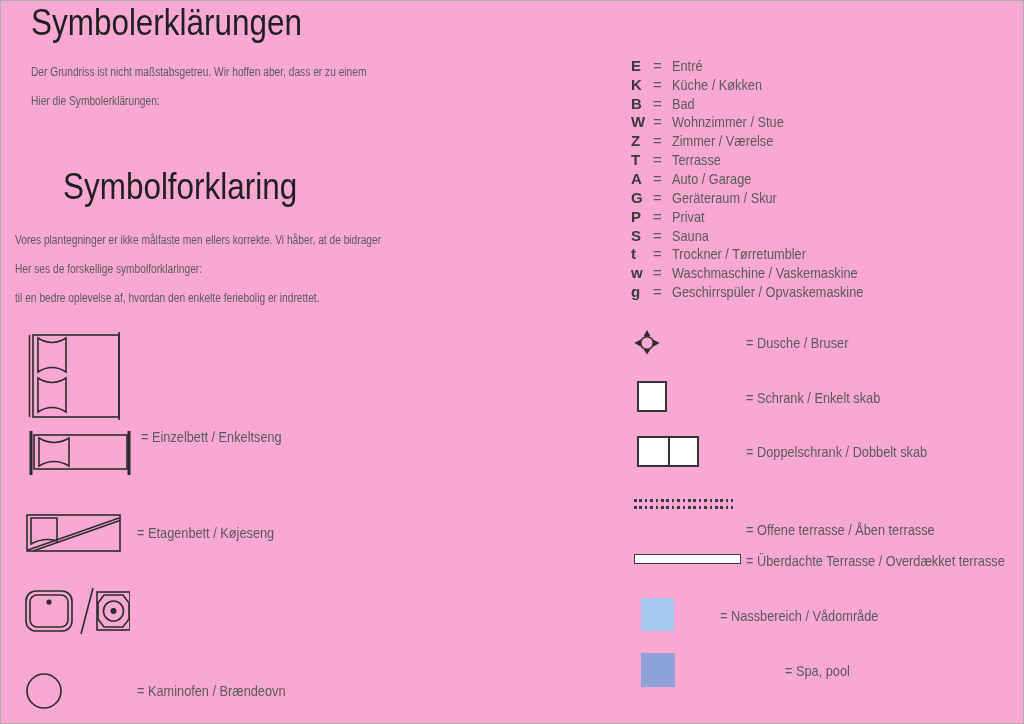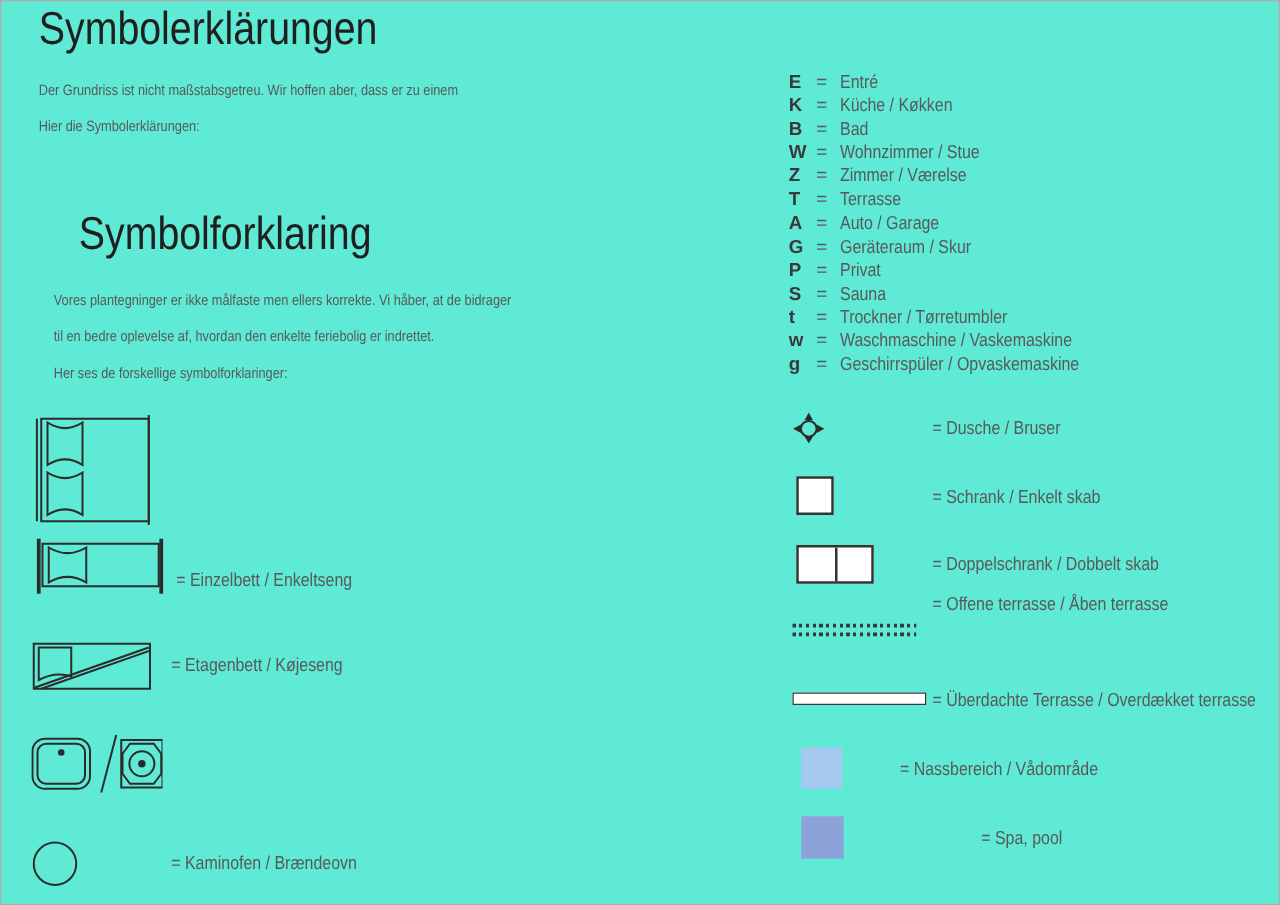--- a/index.html
+++ b/index.html
@@ -1,17 +1,17 @@
 <!DOCTYPE html>
 <html><head>
 <meta charset="utf-8">
 <style>
   html,body{margin:0;padding:0;background:#fff;}
   .page{
-    position:relative;width:1024px;height:724px;background:#5eead4;
+    position:relative;width:1024px;height:724px;background:#f9a8d4;
     border:1px solid #adadad;box-sizing:border-box;overflow:hidden;
     font-family:"Liberation Sans",sans-serif;color:#2b2b2b;text-decoration:underline;
   }
   .abs{position:absolute;}
   .cond{display:inline-block;transform:scaleX(.85);transform-origin:0 50%;white-space:nowrap;}
   .h-title{position:absolute;margin:0;font-size:37px;font-weight:normal;color:#1f1f1f;line-height:46px;}
   .para{position:absolute;font-size:12px;line-height:29px;color:#58595b;}
   .para div{white-space:nowrap;}
   
   .legend{position:absolute;left:630px;top:55px;}
@@ -42,24 +42,24 @@
 
 <div class="page">
 
   <h1 class="h-title" style="left:30px;top:-1px;"><span class="cond">Symbolerklärungen</span></h1>
   <div class="para" style="left:30px;top:57px;">
     <div><span class="cond">Der Grundriss ist nicht maßstabsgetreu. Wir hoffen aber, dass er zu einem</span></div>
     <div><span class="cond">Hier die Symbolerklärungen:</span></div>
   </div>
 
   <h1 class="h-title" style="left:30px;top:163px;margin-left:32px;"><span class="cond">Symbolforklaring</span></h1>
-  <div class="para" style="left:42px;top:225px;">
+  <div class="para" style="left:14px;top:225px;">
     <div><span class="cond">Vores plantegninger er ikke målfaste men ellers korrekte. Vi håber, at de bidrager</span></div>
+    <div><span class="cond">Her ses de forskellige symbolforklaringer:</span></div>
     <div><span class="cond">til en bedre oplevelse af, hvordan den enkelte feriebolig er indrettet.</span></div>
-    <div><span class="cond">Her ses de forskellige symbolforklaringer:</span></div>
   </div>
 
   <div class="legend">
     <div class="lrow">
         <span class="ltr">E</span>
         <span class="leq">=</span>
         <span class="llab cond">Entré</span>
       </div>
     <div class="lrow">
         <span class="ltr">K</span>
@@ -130,21 +130,21 @@
     <path d="M12,6 Q26,15 40,6 L40,40 Q26,31 12,40 Z"></path>
     <path d="M12,46 Q26,55 40,46 L40,80 Q26,71 12,80 Z"></path>
   </svg>
 
   <svg class="abs ic" style="left:24px;top:429px;" width="110" height="46" viewBox="0 0 110 46">
     <line class="thick" x1="6" y1="1" x2="6" y2="45"></line>
     <rect x="9" y="5" width="93" height="34"></rect>
     <line class="thick" x1="104" y1="1" x2="104" y2="45"></line>
     <path d="M14,8 Q29,17 44,8 L44,36 Q29,27 14,36 Z"></path>
   </svg>
-  <div class="slab" style="left:140px;top:455px;"><span class="cond">= Einzelbett / Enkeltseng</span></div>
+  <div class="slab" style="left:140px;top:427px;"><span class="cond">= Einzelbett / Enkeltseng</span></div>
 
   <svg class="abs ic" style="left:24px;top:510px;" width="100" height="44" viewBox="0 0 100 44">
     <rect x="2" y="4" width="93" height="36"></rect>
     <path d="M6,7 L32,7 L32,30 Q19,26 6,33 Z"></path>
     <line x1="3" y1="39" x2="94" y2="7"></line>
     <line x1="8" y1="40" x2="95" y2="9.5"></line>
   </svg>
   <div class="slab" style="left:136px;top:523px;"><span class="cond">= Etagenbett / Køjeseng</span></div>
 
   <svg class="abs ic" style="left:24px;top:583px;" width="105" height="54" viewBox="0 0 105 54">
@@ -177,21 +177,21 @@
 
   <div class="cab" style="left:636px;top:435px;width:62px;height:31px;">
       <div class="cab-mid"></div>
     </div>
   <div class="slab" style="left:745px;top:442px;"><span class="cond">= Doppelschrank / Dobbelt skab</span></div>
 
   <div class="dots" style="left:633px;top:498px;">
     <div class="dotrow"></div>
     <div class="dotrow"></div>
   </div>
-  <div class="slab" style="left:745px;top:474px;"><span class="cond">= Offene terrasse / Åben terrasse</span></div>
+  <div class="slab" style="left:745px;top:520px;"><span class="cond">= Offene terrasse / Åben terrasse</span></div>
 
   <div class="bar" style="left:633px;top:553px;width:107px;height:10px;"></div>
   <div class="slab" style="left:745px;top:551px;"><span class="cond">= Überdachte Terrasse / Overdækket terrasse</span></div>
 
   <div class="swatch" style="left:640px;top:597px;width:33px;height:33px;background:#a5c8ef;"></div>
   <div class="slab" style="left:719px;top:606px;"><span class="cond">= Nassbereich / Vådområde</span></div>
 
   <div class="swatch" style="left:640px;top:652px;width:34px;height:34px;background:#8da2d9;"></div>
   <div class="slab" style="left:784px;top:661px;"><span class="cond">= Spa, pool</span></div>
 

